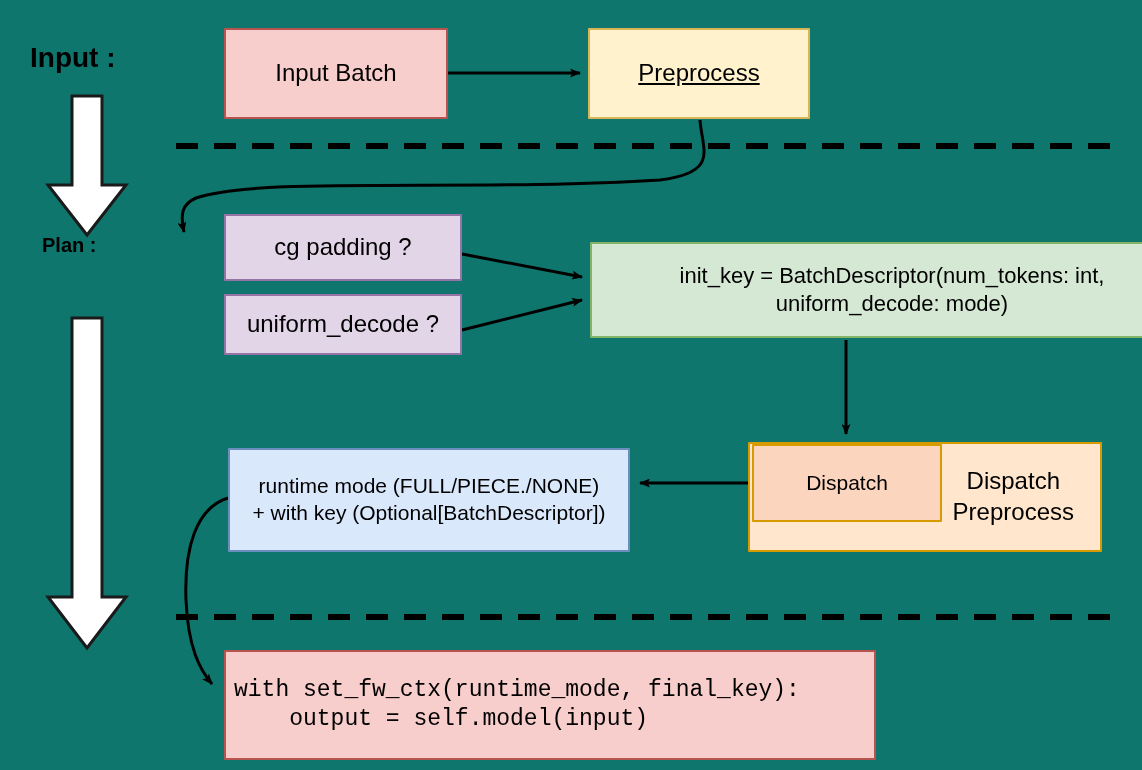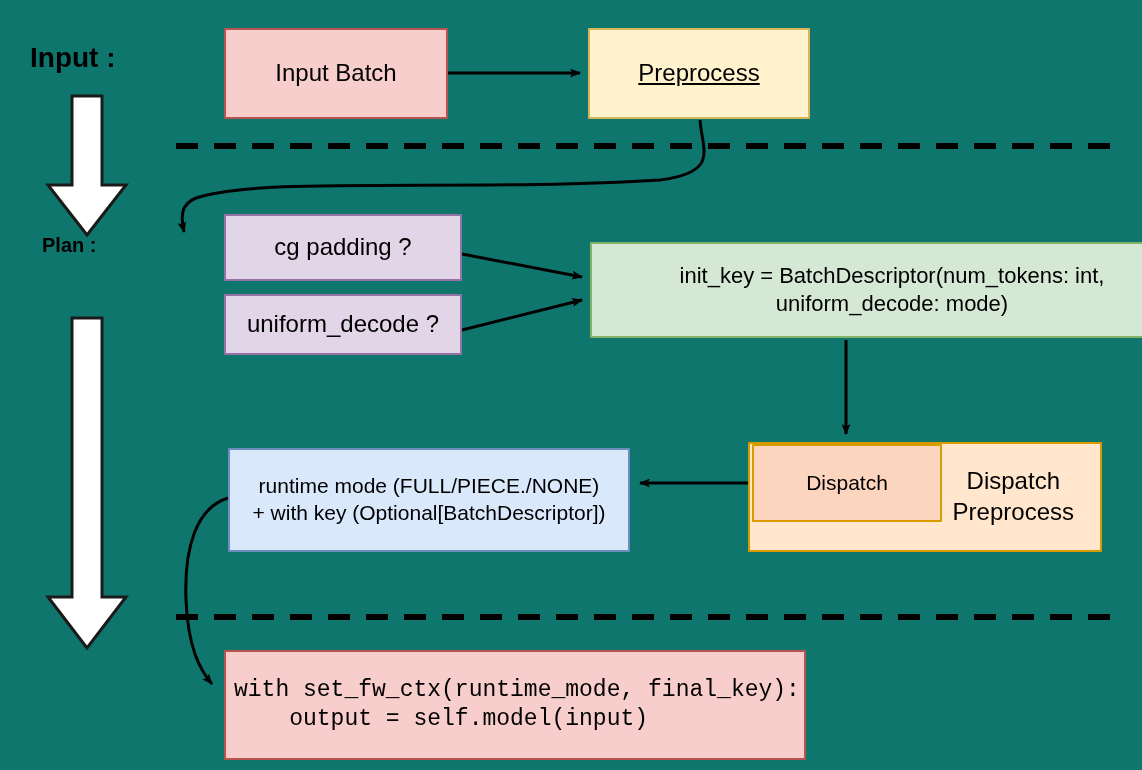--- a/index.html
+++ b/index.html
@@ -25,21 +25,21 @@
      background:#e1d5e7;border-color:#9673a6;font-size:24px;}
   #n-init-key{left:590px;top:242px;width:604px;height:96px;
      background:#d5e8d4;border-color:#82b366;font-size:22px;padding:0 10px;}
   #n-dispatcher-outer{left:748px;top:442px;width:354px;height:110px;
      background:#ffe6cc;border-color:#d79b00;font-size:24px;
      align-items:center;justify-content:flex-end;padding-right:26px;}
   #n-dispatch-inner{left:752px;top:444px;width:190px;height:78px;
      background:#fcd5bf;border-color:#d79b00;font-size:21px;}
   #n-runtime-mode{left:228px;top:448px;width:402px;height:104px;
      background:#dae8fc;border-color:#6c8ebf;font-size:21px;}
-  #n-execute-code{left:224px;top:650px;width:582px;height:110px;
+  #n-execute-code{left:224px;top:650px;width:652px;height:110px;
      background:#f8cecc;border-color:#b85450;font-size:23px;padding-left:8px;}
 
   
   #lbl-input{left:30px;top:42px;font-size:28px;}
   #lbl-plan{left:42px;top:234px;font-size:20px;}
   #lbl-execute{left:14px;top:668px;font-size:28px;}
 </style>
 </head>
 <body>
 

